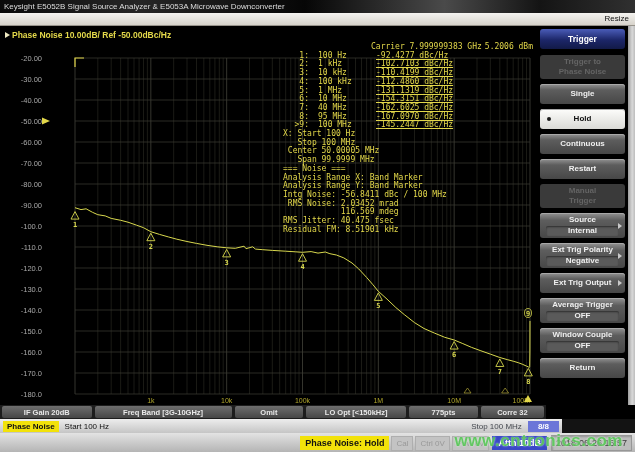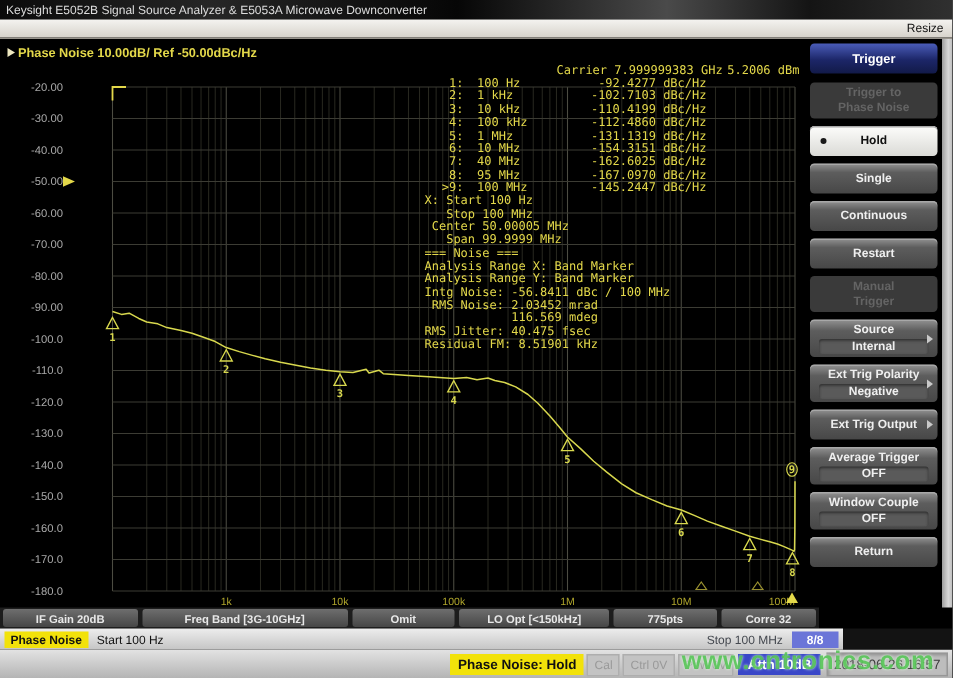--- a/index.html
+++ b/index.html
@@ -17,21 +17,21 @@
                 color:#e3d84a;font-size:8.5px;font-weight:bold;white-space:nowrap;}
   .trace-header .tri{width:0;height:0;border-left:5px solid #eee8c0;border-top:3.5px solid transparent;border-bottom:3.5px solid transparent;}
   #plot-svg{position:absolute;top:0;left:0;}
   
   .readout{position:absolute;top:17px;left:283px;width:250px;z-index:2;color:#e3d84a;
            font-family:"DejaVu Sans Mono",monospace;font-size:8px;line-height:8.7px;white-space:nowrap;}
   .carrier-row{display:flex;justify-content:space-between;padding-left:88px;}
   .mrow{display:flex;margin-left:8px;width:180px;}
   .mnum{width:18px;text-align:right;}
   .mfreq{margin-left:9px;width:58px;}
-  .mval{flex:1;text-align:right;}
+  .mval{flex:1;text-decoration:underline;}
   .irow{white-space:pre;}
   
   .sidebar{width:91px;background:#000;padding:2px 2px 0 2px;box-sizing:border-box;}
   .sb-header{height:20px;margin:1px 1px 6px;border-radius:3px;color:#fff;font-size:8.5px;font-weight:bold;
              display:flex;align-items:center;justify-content:center;
              background:linear-gradient(#4a5cb8,#1c2668 55%,#121a48);}
   .sb-btn{position:relative;margin:5px 1px;border-radius:3px;color:#efefef;font-size:8px;font-weight:bold;
           text-align:center;padding:5px 2px;line-height:10px;cursor:default;
           background:linear-gradient(#939393,#5d5d5d 30%,#474747);
           box-shadow:inset 0 1px 0 #a8a8a8,0 1px 1px #000;}
@@ -306,26 +306,26 @@
           </div>
       </div>
     </div>
 
     <div class="sidebar">
       <div class="sb-header">Trigger</div>
       <div class="sb-btn two disabled">
         <span>Trigger to</span>
         <span>Phase Noise</span>
       </div>
+      <div class="sb-btn">
+        <span>Single</span>
+      </div>
       <div class="sb-btn active">
         <span class="bullet"></span>
         <span>Hold</span>
-      </div>
-      <div class="sb-btn">
-        <span>Single</span>
       </div>
       <div class="sb-btn">
         <span>Continuous</span>
       </div>
       <div class="sb-btn">
         <span>Restart</span>
       </div>
       <div class="sb-btn two disabled">
         <span>Manual</span>
         <span>Trigger</span>

